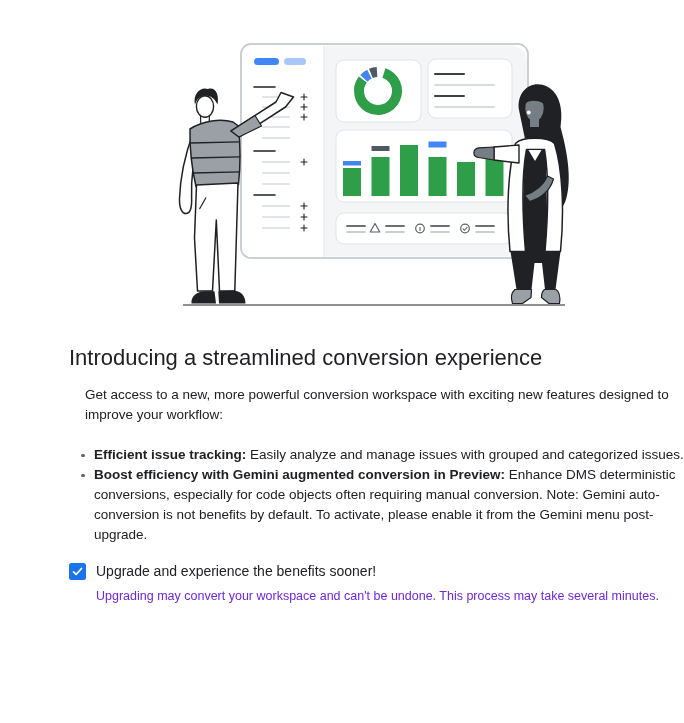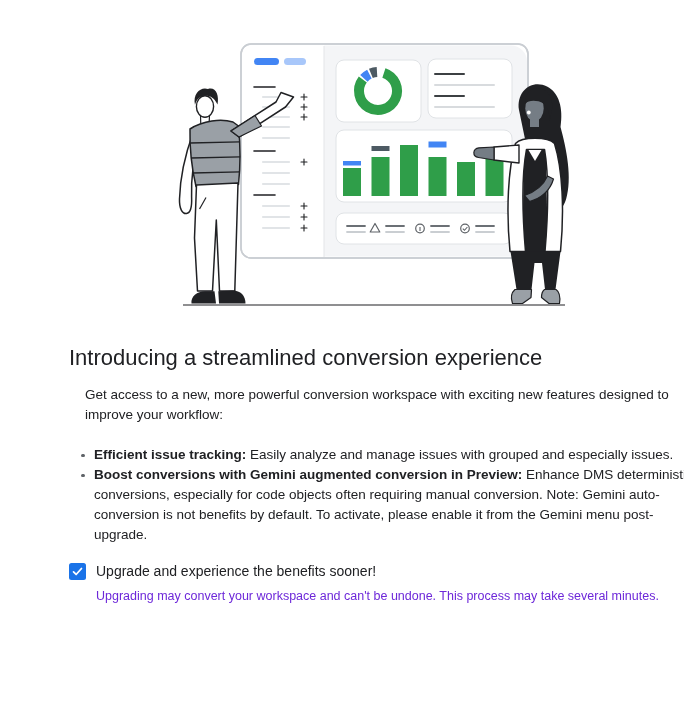--- a/index.html
+++ b/index.html
@@ -162,22 +162,22 @@
         <path d="M496.5,289.5 L508,289.5 C511,291.5 512.5,296.5 511.5,303.5 L501,303.5 L493.5,297.5 C493.5,293.5 494.5,291 496.5,289.5 Z" fill="#9aa0a6" stroke="#202124" stroke-width="1.2"></path>
       </g>
     </svg>
   </div>
 
   <div class="content">
     <h1 class="title">Introducing a streamlined conversion experience</h1>
     <p class="intro">Get access to a new, more powerful conversion workspace with exciting new features designed to improve your workflow:</p>
 
     <ul class="features">
-      <li><b>Efficient issue tracking:</b><span> Easily analyze and manage issues with grouped and especially issues.</span></li>
-      <li><b>Boost conversions with Gemini augmented conversion in Preview:</b><span> Enhance DMS deterministic conversions, especially for code objects often requiring manual conversion. Note: Gemini auto-conversion is not benefits by default. To activate, please enable it from the Gemini menu post-upgrade.</span></li>
+      <li><b>Efficient issue tracking:</b><span> Easily analyze and manage issues with grouped and categorized issues.</span></li>
+      <li><b>Boost efficiency with Gemini augmented conversion in Preview:</b><span> Enhance DMS deterministic conversions, especially for code objects often requiring manual conversion. Note: Gemini auto-conversion is not benefits by default. To activate, please enable it from the Gemini menu post-upgrade.</span></li>
     </ul>
 
     <div class="consent">
       <div class="checkbox" role="checkbox" aria-checked="true">
         <svg width="13" height="13" viewBox="0 0 18 18">
           <path d="M3.5 9.5l3.6 3.6 7.4-8.2" fill="none" stroke="#ffffff" stroke-width="2.4" stroke-linecap="round" stroke-linejoin="round"></path>
         </svg>
       </div>
       <div class="consent-text">
         <div class="consent-label">Upgrade and experience the benefits sooner!</div>

